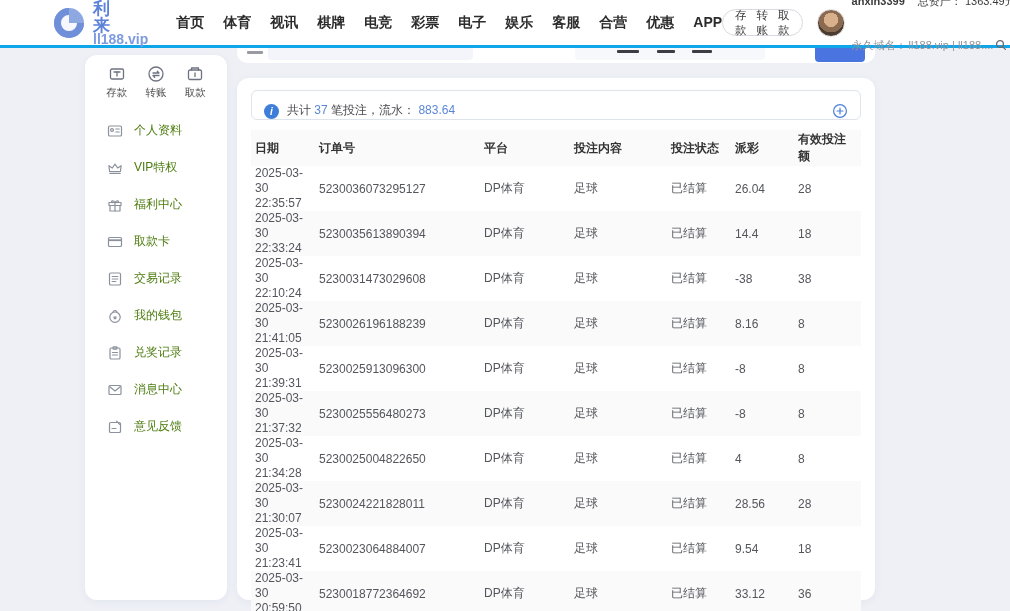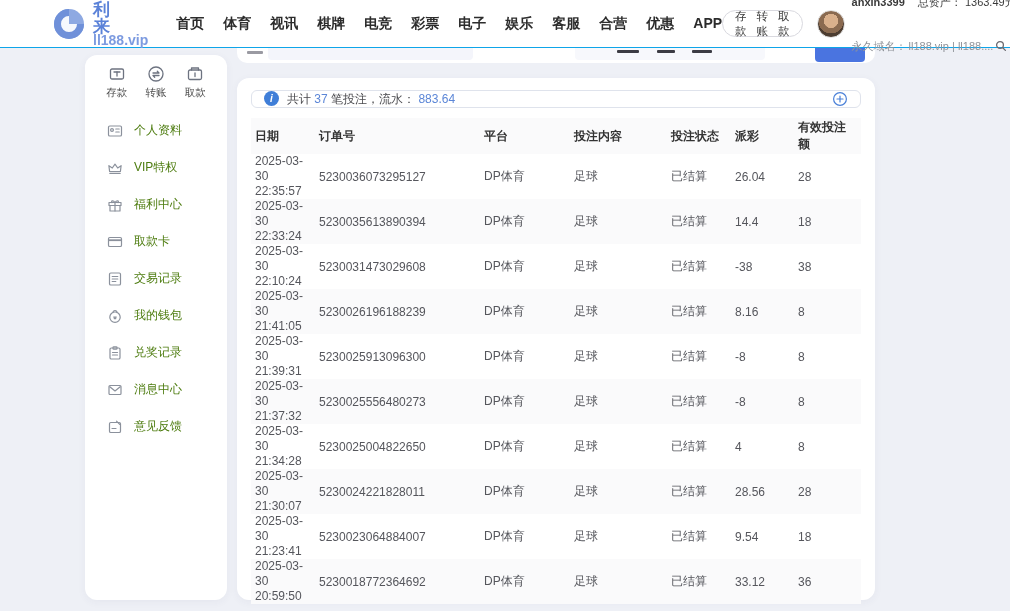--- a/index.html
+++ b/index.html
@@ -1,21 +1,21 @@
 <!DOCTYPE html>
 <html><head>
 <meta charset="utf-8">
 <style>
   * { margin:0; padding:0; box-sizing:border-box; }
   html,body { width:1010px; height:611px; overflow:hidden; }
   body { font-family:"Liberation Sans","DejaVu Sans",sans-serif; background:#eef0f6; position:relative; color:#333; }
 
   
   .header { position:absolute; left:0; top:0; width:1010px; height:48px; background:#fff;
-            border-bottom:1px solid #0ea5e9; display:flex; align-items:center; padding:0 10px 0 52px; z-index:20; }
+            border-bottom:3px solid #0ea5e9; display:flex; align-items:center; padding:0 10px 0 52px; z-index:20; }
   .logo { display:flex; align-items:center; gap:7px; cursor:pointer; }
   .logo-text .logo-title { color:#5b82d8; font-size:17px; font-weight:bold; letter-spacing:6px; line-height:17px; }
   .logo-text .logo-domain { color:#7d9be0; font-size:14px; font-weight:bold; line-height:11px; }
   .nav { display:flex; gap:19px; margin-left:28px; }
   .nav-item { font-size:14px; color:#2c2c2c; font-weight:600; text-decoration:none; cursor:pointer; white-space:nowrap; }
   .quick-pill { margin-left:auto; border:1px solid #d9d9df; border-radius:14px; height:27px;
                 display:flex; align-items:center; padding:0 12px; gap:10px; }
   .quick-pill .pill-btn { font-size:11.5px; color:#3a3a3a; cursor:pointer; }
   .user-block { display:flex; align-items:center; gap:7px; margin-left:14px; margin-right:4px; }
   .avatar { width:28px; height:28px; border-radius:50%; flex:0 0 auto;
@@ -46,21 +46,21 @@
   .cut-frag { position:absolute; background:#9a9aa2; height:3px; border-radius:1px; }
   .filter-input { position:absolute; left:31px; top:-16px; width:205px; height:28px; background:#f4f5fb;
                   border:none; border-radius:4px; outline:none; }
   .filter-field { position:absolute; left:338px; top:-16px; width:190px; height:28px; background:#f7f8fc; border-radius:4px; }
   .filter-btn { position:absolute; right:10px; top:-14px; width:50px; height:28px; background:#4a74e0;
                 border:none; border-radius:4px; cursor:pointer; }
 
   
   .main-card { position:absolute; left:237px; top:78px; width:638px; height:522px; background:#fff;
                border-radius:12px; box-shadow:0 2px 8px rgba(60,60,90,.05); padding:12px 14px 0 14px; }
-  .summary-bar { height:18px; border:1px solid #dfe3ec; border-radius:6px; display:flex; align-items:flex-start;
+  .summary-bar { height:30px; border:1px solid #dfe3ec; border-radius:6px; display:flex; align-items:flex-end;
                  padding:0 12px; gap:8px; }
   .info-icon { width:15px; height:15px; border-radius:50%; background:#3f7ed8; color:#fff; flex:0 0 auto;
                display:flex; align-items:center; justify-content:center; font-size:10px; font-weight:bold; font-style:italic; }
   .info-icon::after { content:"i"; }
   .summary-text { font-size:12px; color:#4a4a4e; }
   .summary-text .blue { color:#5b86d7; }
   .summary-plus { margin-left:auto; cursor:pointer; display:flex; }
 
   
   table.bets { width:100%; border-collapse:collapse; margin-top:10px; table-layout:fixed; }

